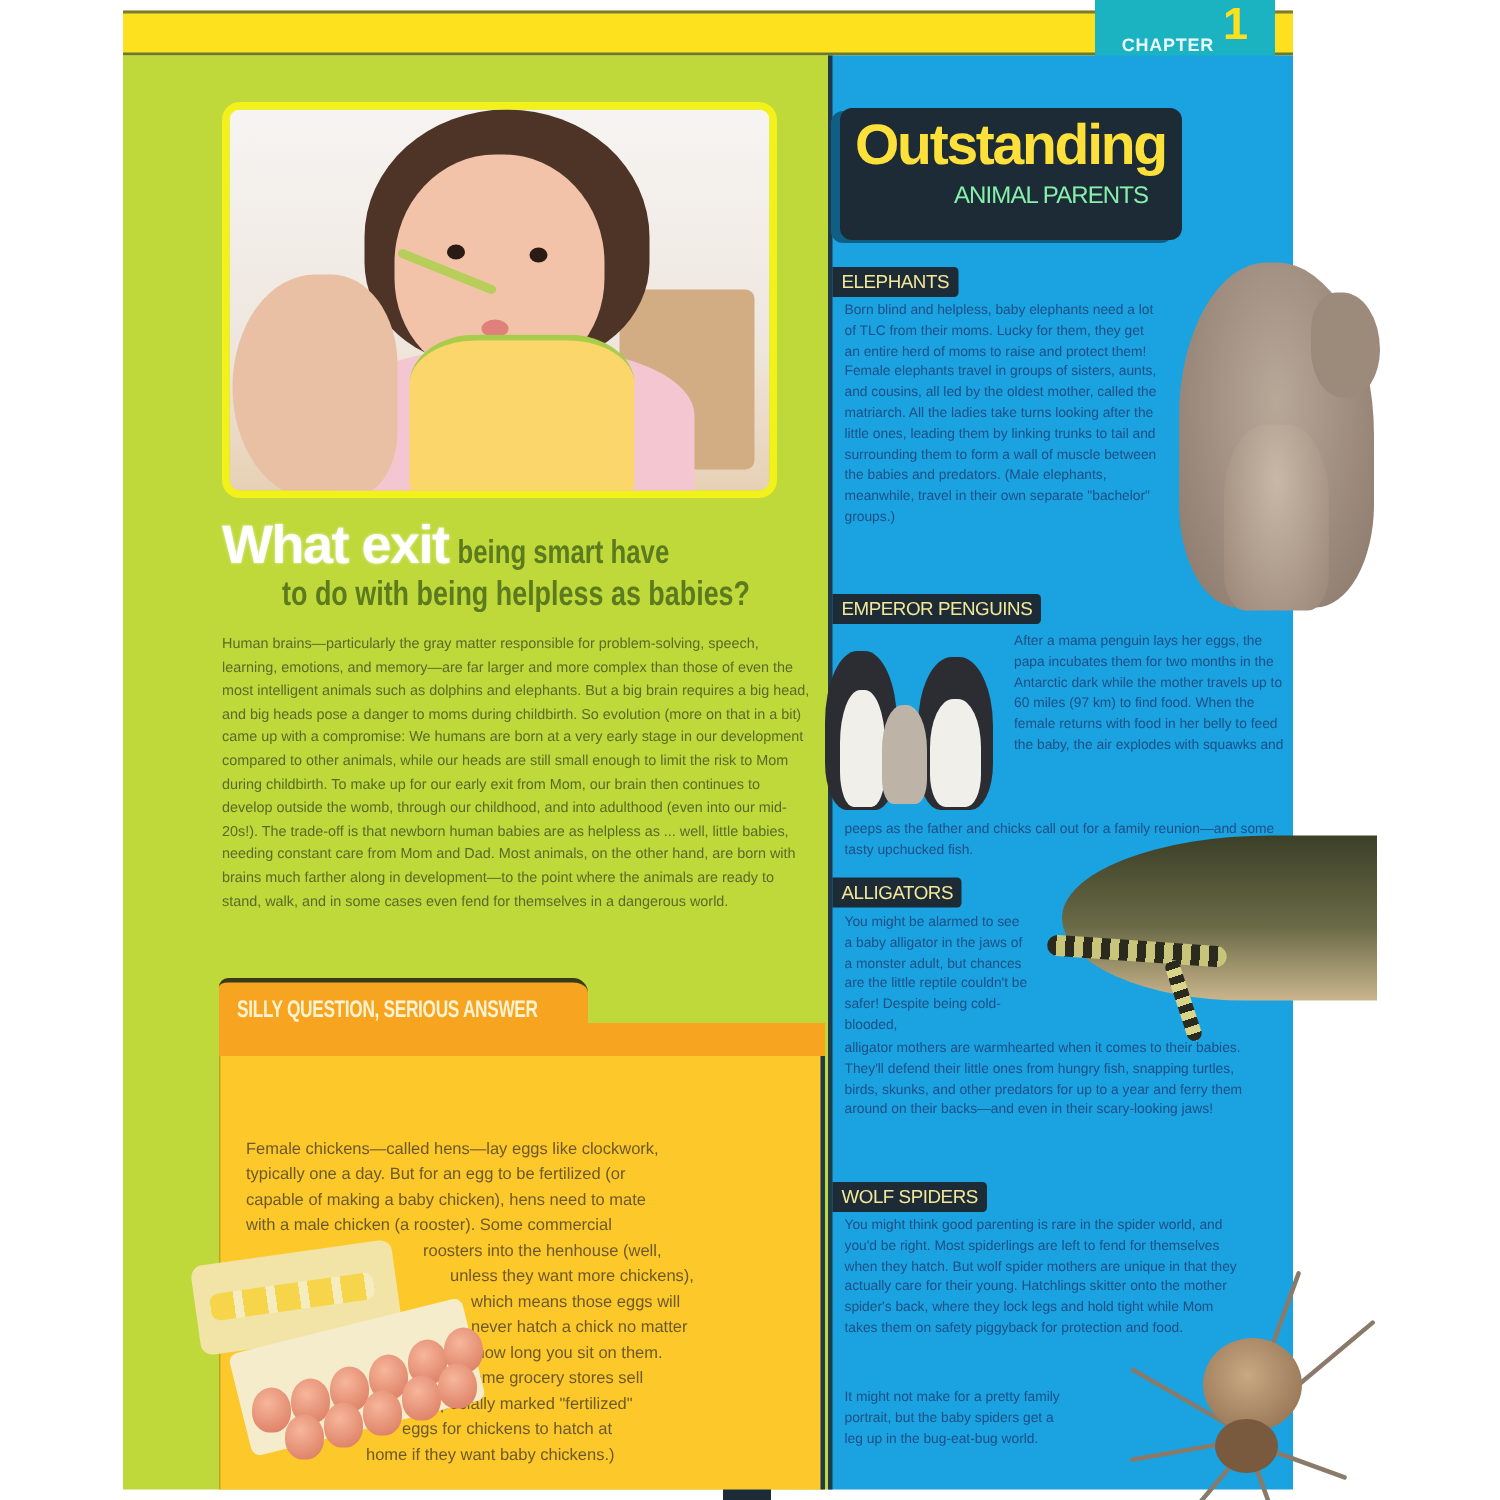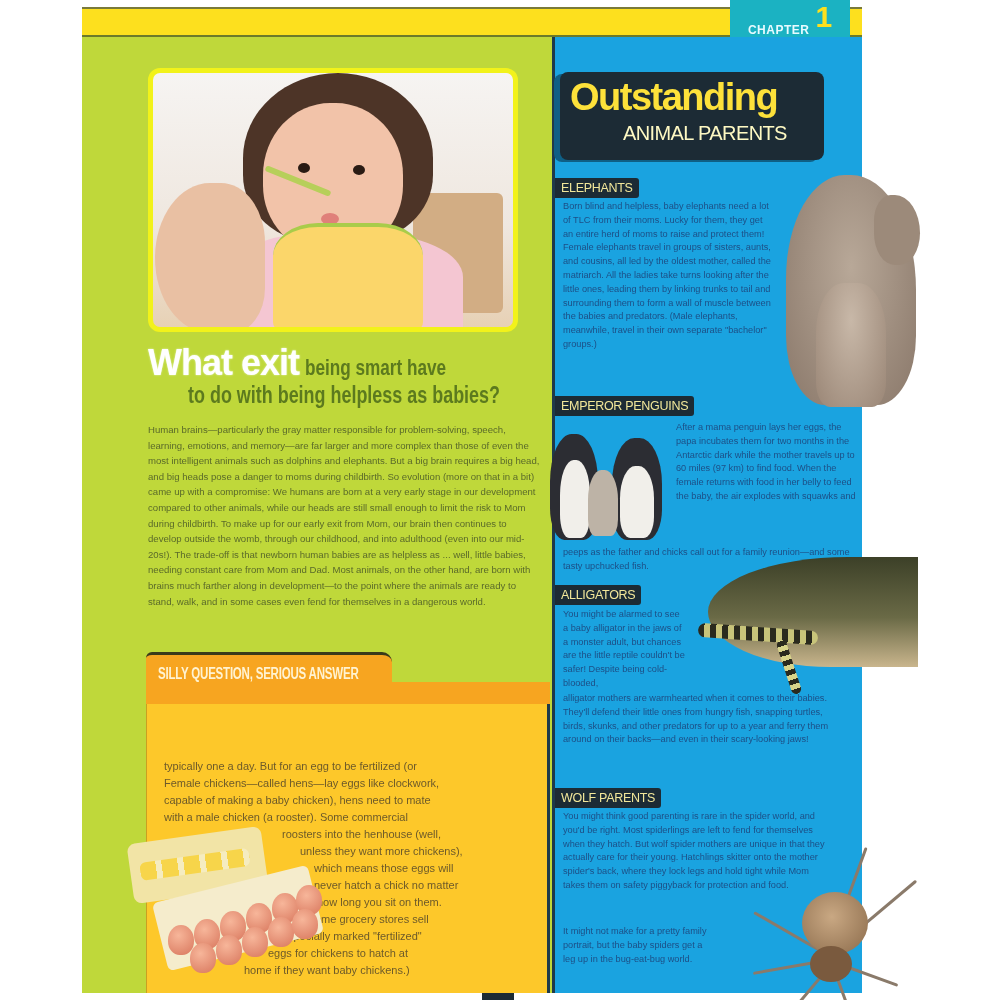--- a/index.html
+++ b/index.html
@@ -45,23 +45,23 @@
   .silly-q { position: absolute; left: 18px; top: 60px; width: 380px; font-size: 20px; line-height: 22px; font-weight: bold; color: #3b4a40; letter-spacing: 0.2px; }
   .silly-a { position: absolute; left: 18px; top: 106px; width: 384px; font-size: 11px; line-height: 17px; color: #6d5a2a; }
   .silly-a .l { white-space: nowrap; }
 
   .eggs { position: absolute; left: 128px; top: 835px; width: 200px; height: 130px; }
   .eggs .carton-lid { position: absolute; left: 2px; top: 0; width: 135px; height: 60px; background: #f2e4a6; border-radius: 8px; transform: rotate(-8deg); }
   .eggs .carton-lid::after { content: ""; position: absolute; left: 10px; top: 20px; width: 110px; height: 18px; background: repeating-linear-gradient(90deg, #f7d54a 0 16px, #f5ecc0 16px 22px); border-radius: 6px; }
   .eggs .carton { position: absolute; left: 30px; top: 48px; width: 160px; height: 70px; background: #f5eccc; border-radius: 6px; transform: rotate(-14deg); }
   .eggs .egg { position: absolute; width: 26px; height: 30px; background: radial-gradient(circle at 40% 35%, #f7b69a, #d8765c); border-radius: 50% 50% 45% 45%; }
 
-  .title-box { position: absolute; left: 560px; top: 72px; width: 264px; height: 88px; background: #1c2b35; border-radius: 8px; box-shadow: -6px 2px 0 #0f5f85; }
+  .title-box { position: absolute; left: 560px; top: 72px; width: 228px; height: 88px; background: #1c2b35; border-radius: 8px; box-shadow: -6px 2px 0 #0f5f85; }
   .title-box .t1 { position: absolute; left: 10px; top: 4px; font-size: 38px; font-weight: bold; color: #fde13a; letter-spacing: -1.5px; }
-  .title-box .t2 { position: absolute; left: 63px; top: 50px; font-size: 20px; color: #fef9c3; letter-spacing: -0.6px; }
+  .title-box .t2 { position: absolute; left: 76px; top: 50px; font-size: 16px; color: #86efac; letter-spacing: -0.6px; }
 
   .sec-label { position: absolute; height: 20px; background: #1c2b35; color: #f2e79a; font-size: 12.5px; padding: 3px 6px 0 6px; white-space: nowrap; border-radius: 0 3px 3px 0; letter-spacing: -0.3px; }
   .sec-text { position: absolute; font-size: 9.2px; line-height: 13.8px; color: #1d4f86; }
 
   .elephant { position: absolute; left: 778px; top: 175px; width: 140px; height: 232px; }
   .elephant .big-el { position: absolute; left: 8px; top: 0; width: 130px; height: 230px; background: radial-gradient(ellipse at 50% 40%, #b8a898, #8a786a); border-radius: 45% 50% 30% 30%; }
   .elephant .ear { position: absolute; left: 96px; top: 20px; width: 46px; height: 70px; background: #9c8a7a; border-radius: 40% 60% 50% 50%; }
   .elephant .calf { position: absolute; left: 38px; top: 108px; width: 70px; height: 124px; background: radial-gradient(ellipse at 50% 30%, #c8b8a8, #9a8676); border-radius: 40% 40% 20% 20%; }
 
   .penguins { position: absolute; left: 546px; top: 430px; width: 120px; height: 112px; }
@@ -120,22 +120,22 @@
 
 <p class="body-text">Human brains—particularly the gray matter responsible for problem-solving, speech, learning, emotions, and memory—are far larger and more complex than those of even the most intelligent animals such as dolphins and elephants. But a big brain requires a big head, and big heads pose a danger to moms during childbirth. So evolution (more on that in a bit) came up with a compromise: We humans are born at a very early stage in our development compared to other animals, while our heads are still small enough to limit the risk to Mom during childbirth. To make up for our early exit from Mom, our brain then continues to develop outside the womb, through our childhood, and into adulthood (even into our mid-20s!). The trade-off is that newborn human babies are as helpless as ... well, little babies, needing constant care from Mom and Dad. Most animals, on the other hand, are born with brains much farther along in development—to the point where the animals are ready to stand, walk, and in some cases even fend for themselves in a dangerous world.</p>
 
 <div class="silly-box">
   <div class="silly-strip"></div>
   <div class="silly-tab">
     <span class="label">SILLY QUESTION, SERIOUS ANSWER</span>
   </div>
   <div class="silly-content"></div>
   <div class="silly-a">
+    <div class="l" style="padding-left:0">Female chickens—called hens—lay eggs like clockwork,</div>
     <div class="l" style="padding-left:0">typically one a day. But for an egg to be fertilized (or</div>
-    <div class="l" style="padding-left:0">Female chickens—called hens—lay eggs like clockwork,</div>
     <div class="l" style="padding-left:0">capable of making a baby chicken), hens need to mate</div>
     <div class="l" style="padding-left:0">with a male chicken (a rooster). Some commercial</div>
     <div class="l" style="padding-left:118px">roosters into the henhouse (well,</div>
     <div class="l" style="padding-left:136px">unless they want more chickens),</div>
     <div class="l" style="padding-left:150px">which means those eggs will</div>
     <div class="l" style="padding-left:150px">never hatch a chick no matter</div>
     <div class="l" style="padding-left:153px">how long you sit on them.</div>
     <div class="l" style="padding-left:140px">(Some grocery stores sell</div>
     <div class="l" style="padding-left:124px">specially marked "fertilized"</div>
     <div class="l" style="padding-left:104px">eggs for chickens to hatch at</div>
@@ -185,21 +185,21 @@
 
 <div class="sec-label" style="left:555px;top:585px">ALLIGATORS</div>
 <div class="gator">
   <div class="head"></div>
   <div class="baby"></div>
   <div class="tail"></div>
 </div>
 <p class="sec-text" style="left:563px;top:608px;width:122px">You might be alarmed to see a baby alligator in the jaws of a monster adult, but chances are the little reptile couldn't be safer! Despite being cold-blooded,</p>
 <p class="sec-text" style="left:563px;top:692px;width:270px">alligator mothers are warmhearted when it comes to their babies. They'll defend their little ones from hungry fish, snapping turtles, birds, skunks, and other predators for up to a year and ferry them around on their backs—and even in their scary-looking jaws!</p>
 
-<div class="sec-label" style="left:555px;top:788px">WOLF PARENTS</div>
+<div class="sec-label" style="left:555px;top:788px">WOLF SPIDERS</div>
 <p class="sec-text" style="left:563px;top:810px;width:268px">You might think good parenting is rare in the spider world, and you'd be right. Most spiderlings are left to fend for themselves when they hatch. But wolf spider mothers are unique in that they actually care for their young. Hatchlings skitter onto the mother spider's back, where they lock legs and hold tight while Mom takes them on safety piggyback for protection and food.</p>
 <p class="sec-text" style="left:563px;top:925px;width:150px">It might not make for a pretty family portrait, but the baby spiders get a leg up in the bug-eat-bug world.</p>
 <div class="spider">
   <div class="leg" style="left:92px;top:110px;width:110px;transform:rotate(-40deg)"></div>
   <div class="leg" style="left:92px;top:116px;width:90px;transform:rotate(-150deg)"></div>
   <div class="leg" style="left:92px;top:118px;width:80px;transform:rotate(170deg)"></div>
   <div class="leg" style="left:92px;top:122px;width:70px;transform:rotate(130deg)"></div>
   <div class="leg" style="left:92px;top:122px;width:70px;transform:rotate(70deg)"></div>
   <div class="leg" style="left:92px;top:120px;width:70px;transform:rotate(20deg)"></div>
   <div class="leg" style="left:92px;top:100px;width:100px;transform:rotate(-70deg)"></div>

